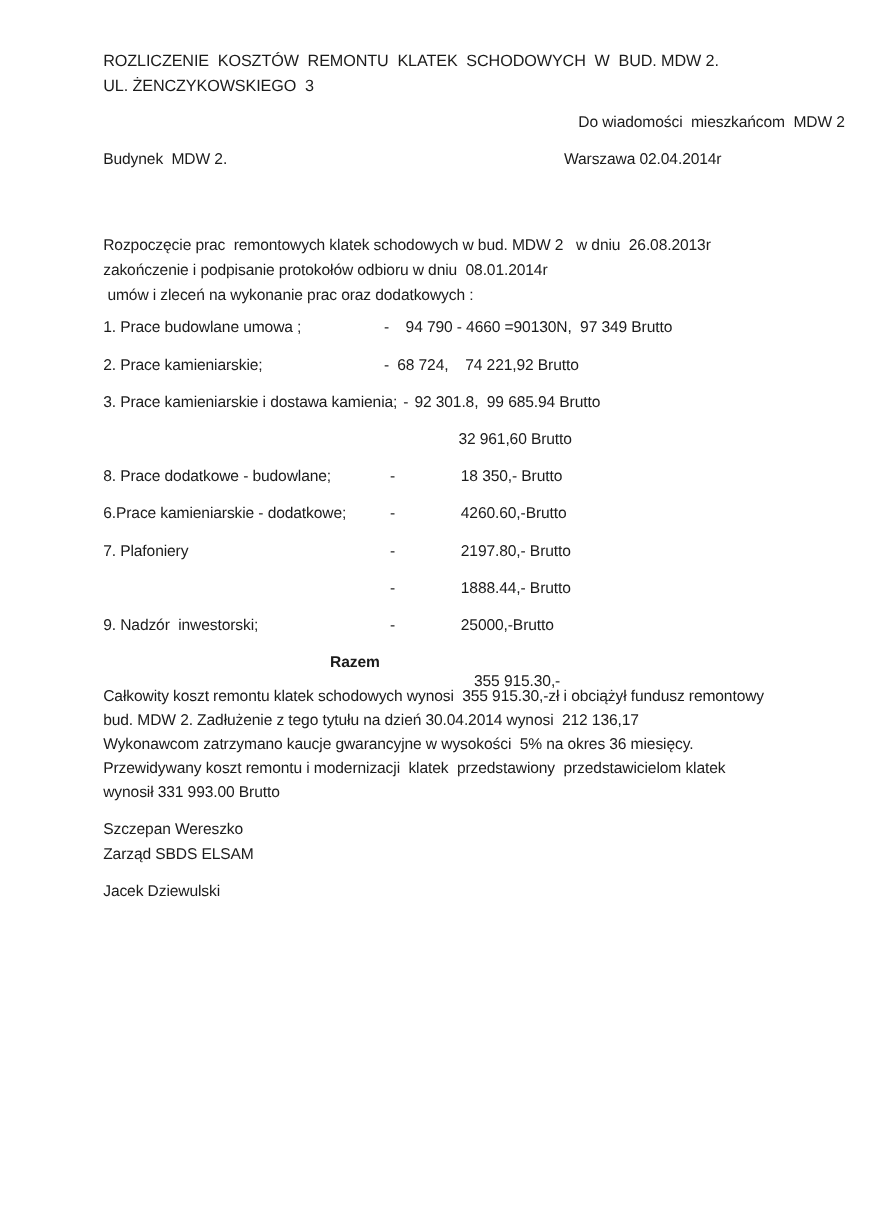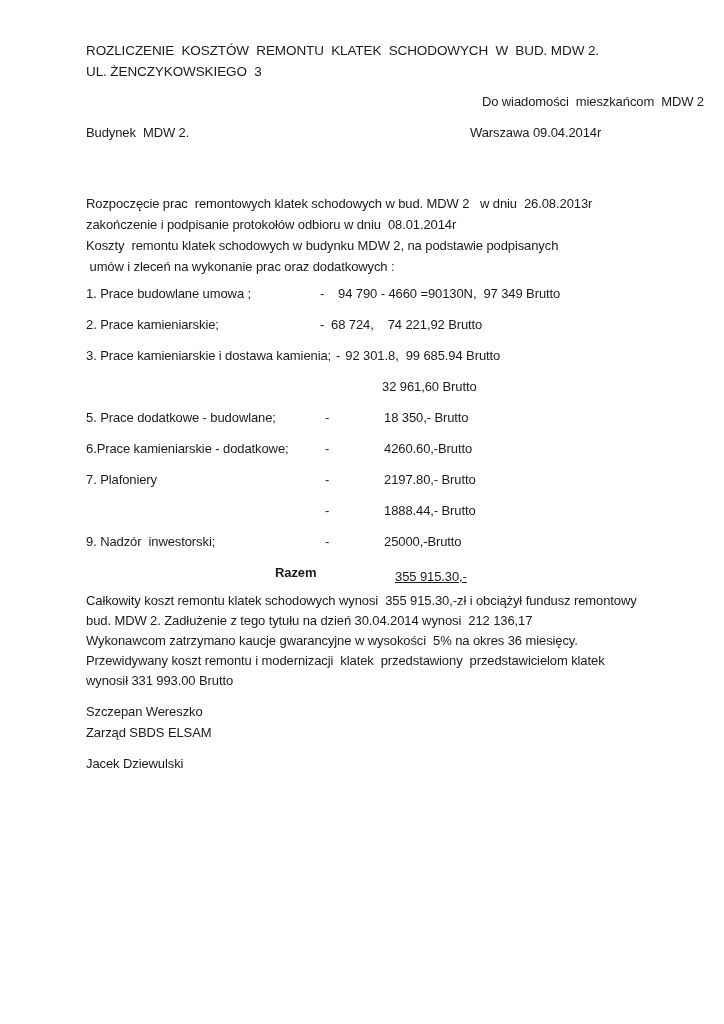--- a/index.html
+++ b/index.html
@@ -56,55 +56,54 @@
   .row.r3 .dash   { margin: 0 5px 0 5px; }
   .row.r4 .amount { left: 296px; }
 
   .total-row {
     position: relative;
     height: 21px;
     margin-top: 0px;
     white-space: pre;
   }
   .total-label  { position: absolute; left: 189px; top: 0; font-weight: bold; }
-  .total-amount { position: absolute; left: 309px; top: 4px; text-decoration: underline; }
+  .total-amount { position: absolute; left: 309px; top: 16px; }
 
   .summary { margin-top: 8px; line-height: 20px; }
 
   .signatures { margin-top: 6px; }
   .sig-line { white-space: pre; }
   .sig-gap { margin-top: 10px; }
 </style>
 </head>
 <body>
 
 <div class="page">
 
   <div class="doc-title">
     <div class="line">ROZLICZENIE  KOSZTÓW  REMONTU  KLATEK  SCHODOWYCH  W  BUD. MDW 2.</div>
     <div class="line">UL. ŻENCZYKOWSKIEGO  3</div>
   </div>
 
   <div class="recipient line">Do wiadomości  mieszkańcom  MDW 2</div>
 
-  <div class="building-row"><span>Budynek  MDW 2.</span><span class="city-date">Warszawa 09.04.2014r</span></div>
+  <div class="building-row"><span>Budynek  MDW 2.</span><span class="city-date">Warszawa 02.04.2014r</span></div>
 
   <div class="intro">
     <div class="line">Rozpoczęcie prac  remontowych klatek schodowych w bud. MDW 2   w dniu  26.08.2013r</div>
     <div class="line">zakończenie i podpisanie protokołów odbioru w dniu  08.01.2014r</div>
-    <div class="line">Koszty  remontu klatek schodowych w budynku MDW 2, na podstawie podpisanych</div>
     <div class="line"> umów i zleceń na wykonanie prac oraz dodatkowych :</div>
   </div>
 
   <div class="cost-list">
     <div class="row r1"><span class="label">1. Prace budowlane umowa ;</span><span class="dash">-</span><span class="amount">94 790 - 4660 =90130N,  97 349 Brutto</span></div>
     <div class="row r2"><span class="label">2. Prace kamieniarskie;</span><span class="dash">-</span><span class="amount">68 724,    74 221,92 Brutto</span></div>
     <div class="row r3"><span class="label">3. Prace kamieniarskie i dostawa kamienia;</span><span class="dash">-</span><span class="amount">92 301.8,  99 685.94 Brutto</span></div>
     <div class="row r4"><span class="dash"></span><span class="amount">32 961,60 Brutto</span></div>
-    <div class="row r5"><span class="label">5. Prace dodatkowe - budowlane;</span><span class="dash">-</span><span class="amount">18 350,- Brutto</span></div>
+    <div class="row r5"><span class="label">8. Prace dodatkowe - budowlane;</span><span class="dash">-</span><span class="amount">18 350,- Brutto</span></div>
     <div class="row r6"><span class="label">6.Prace kamieniarskie - dodatkowe;</span><span class="dash">-</span><span class="amount">4260.60,-Brutto</span></div>
     <div class="row r7"><span class="label">7. Plafoniery</span><span class="dash">-</span><span class="amount">2197.80,- Brutto</span></div>
     <div class="row r8"><span class="dash">-</span><span class="amount">1888.44,- Brutto</span></div>
     <div class="row r9"><span class="label">9. Nadzór  inwestorski;</span><span class="dash">-</span><span class="amount">25000,-Brutto</span></div>
   </div>
 
   <div class="total-row"><span class="total-label">Razem</span><span class="total-amount">355 915.30,-</span></div>
 
   <div class="summary">
     <div class="line">Całkowity koszt remontu klatek schodowych wynosi  355 915.30,-zł i obciążył fundusz remontowy</div>

